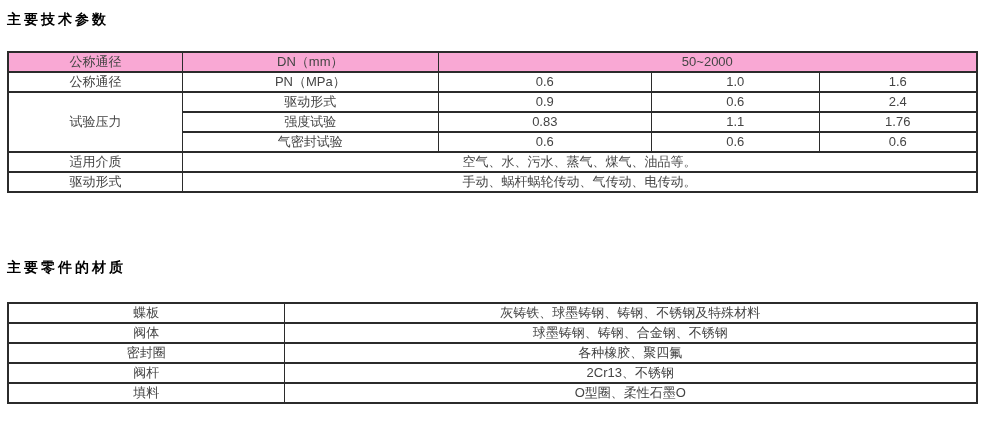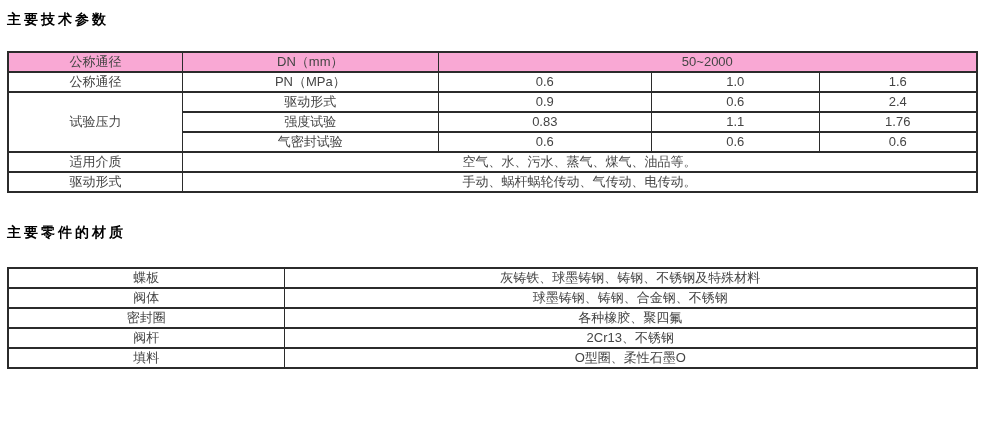--- a/index.html
+++ b/index.html
@@ -19,21 +19,21 @@
   }
   .section-title {
     font-size: 14px;
     font-weight: bold;
     color: #000000;
     letter-spacing: 3px;
     line-height: 26px;
     margin: 0;
   }
   .title-tech { margin-top: 2px; }
-  .title-materials { margin-top: 26px; }
+  .title-materials { margin-top: 61px; }
   table.spec {
     border-collapse: collapse;
     width: 100%;
     table-layout: fixed;
   }
   .tech-table { margin-top: 19px; }
   .materials-table { margin-top: 22px; }
   table.spec {
     border: 2px solid #2b2b2b;
   }

